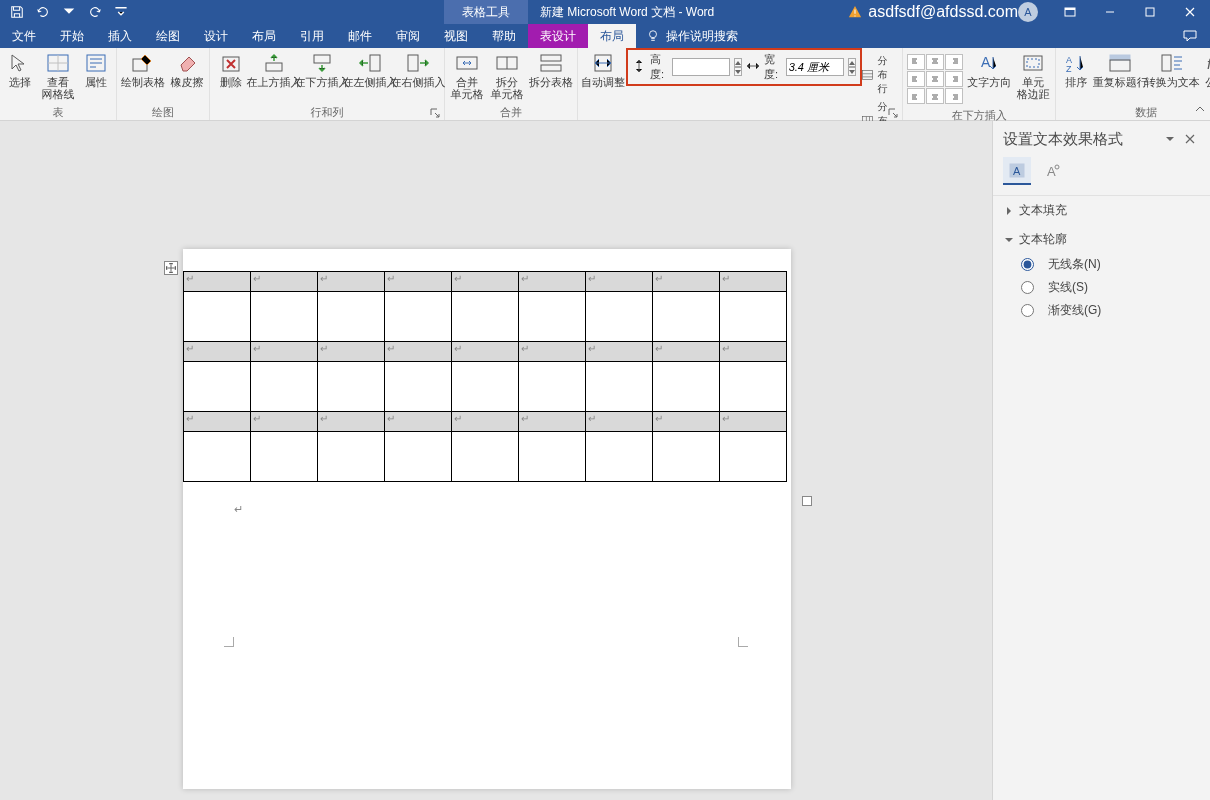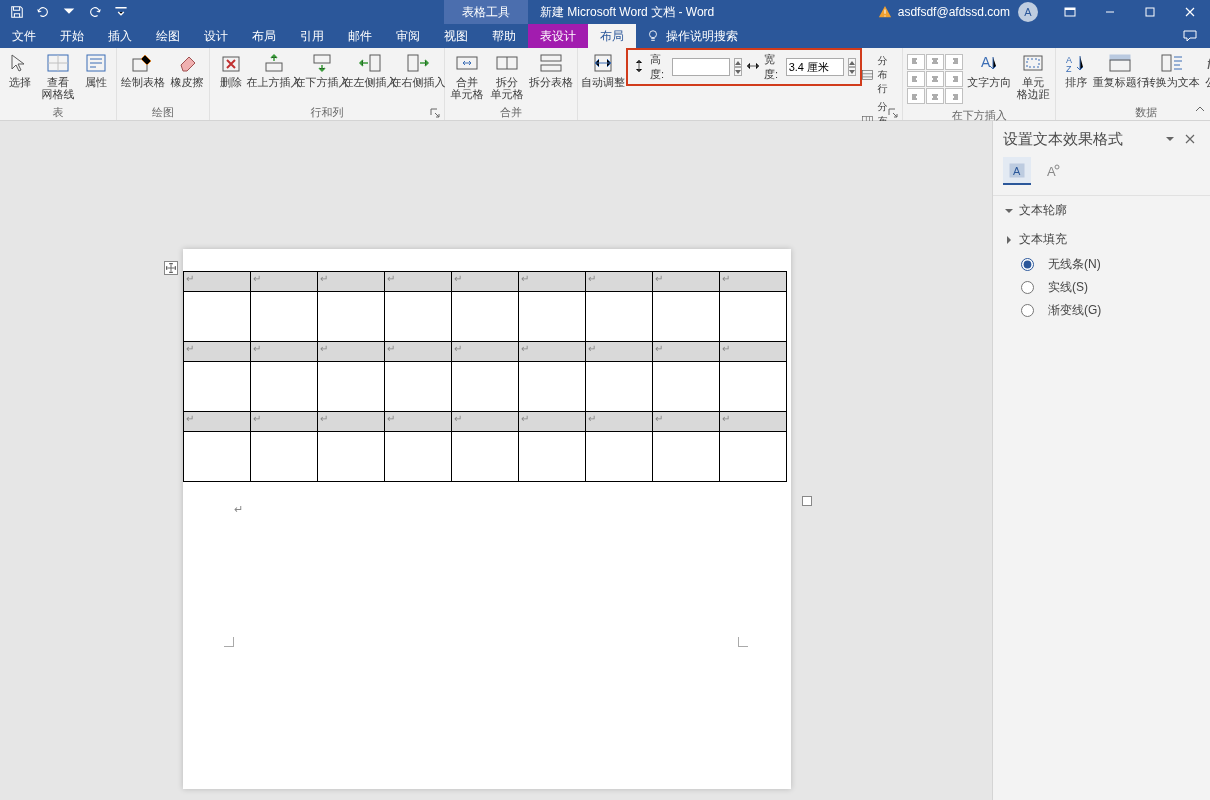--- a/index.html
+++ b/index.html
@@ -7,21 +7,21 @@
 
 
 .titlebar { height: 24px; background: #2b579a; display: flex; align-items: center; color: #fff; position: relative; }
 .titlebar .qat { display: flex; align-items: center; gap: 0; padding: 0 4px; }
 .titlebar .qat .qat-btn { width: 26px; height: 24px; display: flex; align-items: center; justify-content: center; cursor: pointer; }
 .titlebar .qat .qat-btn svg { width: 14px; height: 14px; }
 .titlebar .tabletools { background: #4b6eae; height: 24px; padding: 0 18px; display: flex; align-items: center; font-size: 12px; pointer-events: auto; position: absolute; left: 444px; }
 .titlebar .doc-title { font-size: 12px; color: #fff; pointer-events: none; position: absolute; left: 540px; }
 .titlebar .right { margin-left: auto; display: flex; align-items: center; height: 24px; }
 .titlebar .warn-icon { width: 14px; height: 14px; margin-right: 6px; }
-.titlebar .user-email { font-size: 12px; margin-right: 8px; }
+.titlebar .user-email { font-size: 16px; }
 .titlebar .avatar { width: 20px; height: 20px; border-radius: 50%; background: #bfcde0; color: #2b579a; display: flex; align-items: center; justify-content: center; font-size: 11px; margin-right: 12px; }
 .titlebar .winbtn { width: 40px; height: 24px; display: flex; align-items: center; justify-content: center; cursor: pointer; }
 .titlebar .winbtn svg { width: 12px; height: 12px; }
 
 
 .tabs { height: 24px; background: #2b579a; display: flex; align-items: stretch; color: #fff; font-size: 12px; position: relative; }
 .tabs .tab { padding: 0 12px; display: flex; align-items: center; cursor: pointer; }
 .tabs .tab.active { background: #f3f3f3; color: #2b579a; }
 .tabs .tab.subactive { background: #a21caf; }
 .tabs .tellme { display: flex; align-items: center; gap: 6px; padding: 0 10px; cursor: text; }
@@ -36,21 +36,21 @@
 .ribbon-group .group-label { font-size: 11px; color: #666; height: 15px; line-height: 15px; text-align: center; width: 100%; }
 .ribbon-group .launcher { position: absolute; right: 2px; bottom: 1px; width: 12px; height: 12px; cursor: pointer; }
 .ribbon-group .launcher svg { width: 10px; height: 10px; }
 .bigbtn { display: flex; flex-direction: column; align-items: center; justify-content: flex-start; width: 48px; padding: 2px 1px; cursor: pointer; }
 .bigbtn .icon { width: 28px; height: 22px; display: flex; align-items: center; justify-content: center; margin-bottom: 2px; }
 .bigbtn .icon svg { width: 24px; height: 20px; }
 .bigbtn .lbl { font-size: 11px; color: #3b3b3b; text-align: center; line-height: 12px; white-space: pre; }
 .cellsize-box { padding: 2px 4px; display: flex; flex-direction: row; gap: 4px; font-size: 11px; color: #3b3b3b; border: 2px solid #d13b1b; margin: -2px 0 0 0; }
 .cellsize-row { display: flex; align-items: center; gap: 4px; }
 .cellsize-row .dim-icon svg { width: 14px; height: 14px; }
-.cellsize-row input { width: 58px; height: 18px; border: 1px solid #ababab; font-size: 11px; padding: 0 2px; }
+.cellsize-row input { width: 58px; height: 18px; border: 1px solid #ababab; font-size: 11px; padding: 0 2px; font-style: italic; }
 .cellsize-row .spin { width: 12px; display: flex; flex-direction: column; }
 .cellsize-row .spin div { height: 9px; border: 1px solid #ababab; display: flex; align-items: center; justify-content: center; cursor: pointer; background: #f7f7f7; }
 .cellsize-row .spin svg { width: 6px; height: 4px; }
 .dist-col { display: flex; flex-direction: column; gap: 4px; padding: 4px 4px 0 0; }
 .dist-row { display: flex; align-items: center; gap: 4px; font-size: 10px; color: #3b3b3b; cursor: pointer; }
 .dist-row svg { width: 18px; height: 16px; }
 .align-grid { display: grid; grid-template-columns: repeat(3, 18px); grid-template-rows: repeat(3, 16px); gap: 1px; padding: 4px 2px; }
 .align-grid .cell { border: 1px solid #c0c0c0; display: flex; align-items: center; justify-content: center; cursor: pointer; background: #fff; }
 .align-grid .cell svg { width: 10px; height: 8px; }
 .ribbon-collapse { position: absolute; right: 4px; bottom: 2px; cursor: pointer; }
@@ -624,29 +624,29 @@
       </div>
     <div class="sp-tab">
         <svg viewBox="0 0 18 18">
           <text x="3" y="14" font-size="13" fill="#888">A</text>
           <circle cx="13" cy="5" r="2" fill="none" stroke="#888"></circle>
         </svg>
       </div>
   </div>
   <div class="sp-section">
     <svg viewBox="0 0 8 8">
+        <path fill="#666" d="M2 0l4 4-4 4z"></path>
+      </svg>
+    <span>文本填充</span>
+  </div>
+  <div class="sp-section">
+    <svg viewBox="0 0 8 8">
         <path fill="#666" d="M0 2l4 4 4-4z"></path>
       </svg>
     <span>文本轮廓</span>
-  </div>
-  <div class="sp-section">
-    <svg viewBox="0 0 8 8">
-        <path fill="#666" d="M2 0l4 4-4 4z"></path>
-      </svg>
-    <span>文本填充</span>
   </div>
   <div class="sp-options">
     <label class="sp-opt">
         <input type="radio" name="outline" checked="" style="">
         <span>无线条(N)</span>
       </label>
     <label class="sp-opt">
         <input type="radio" name="outline" style="">
         <span>实线(S)</span>
       </label>

